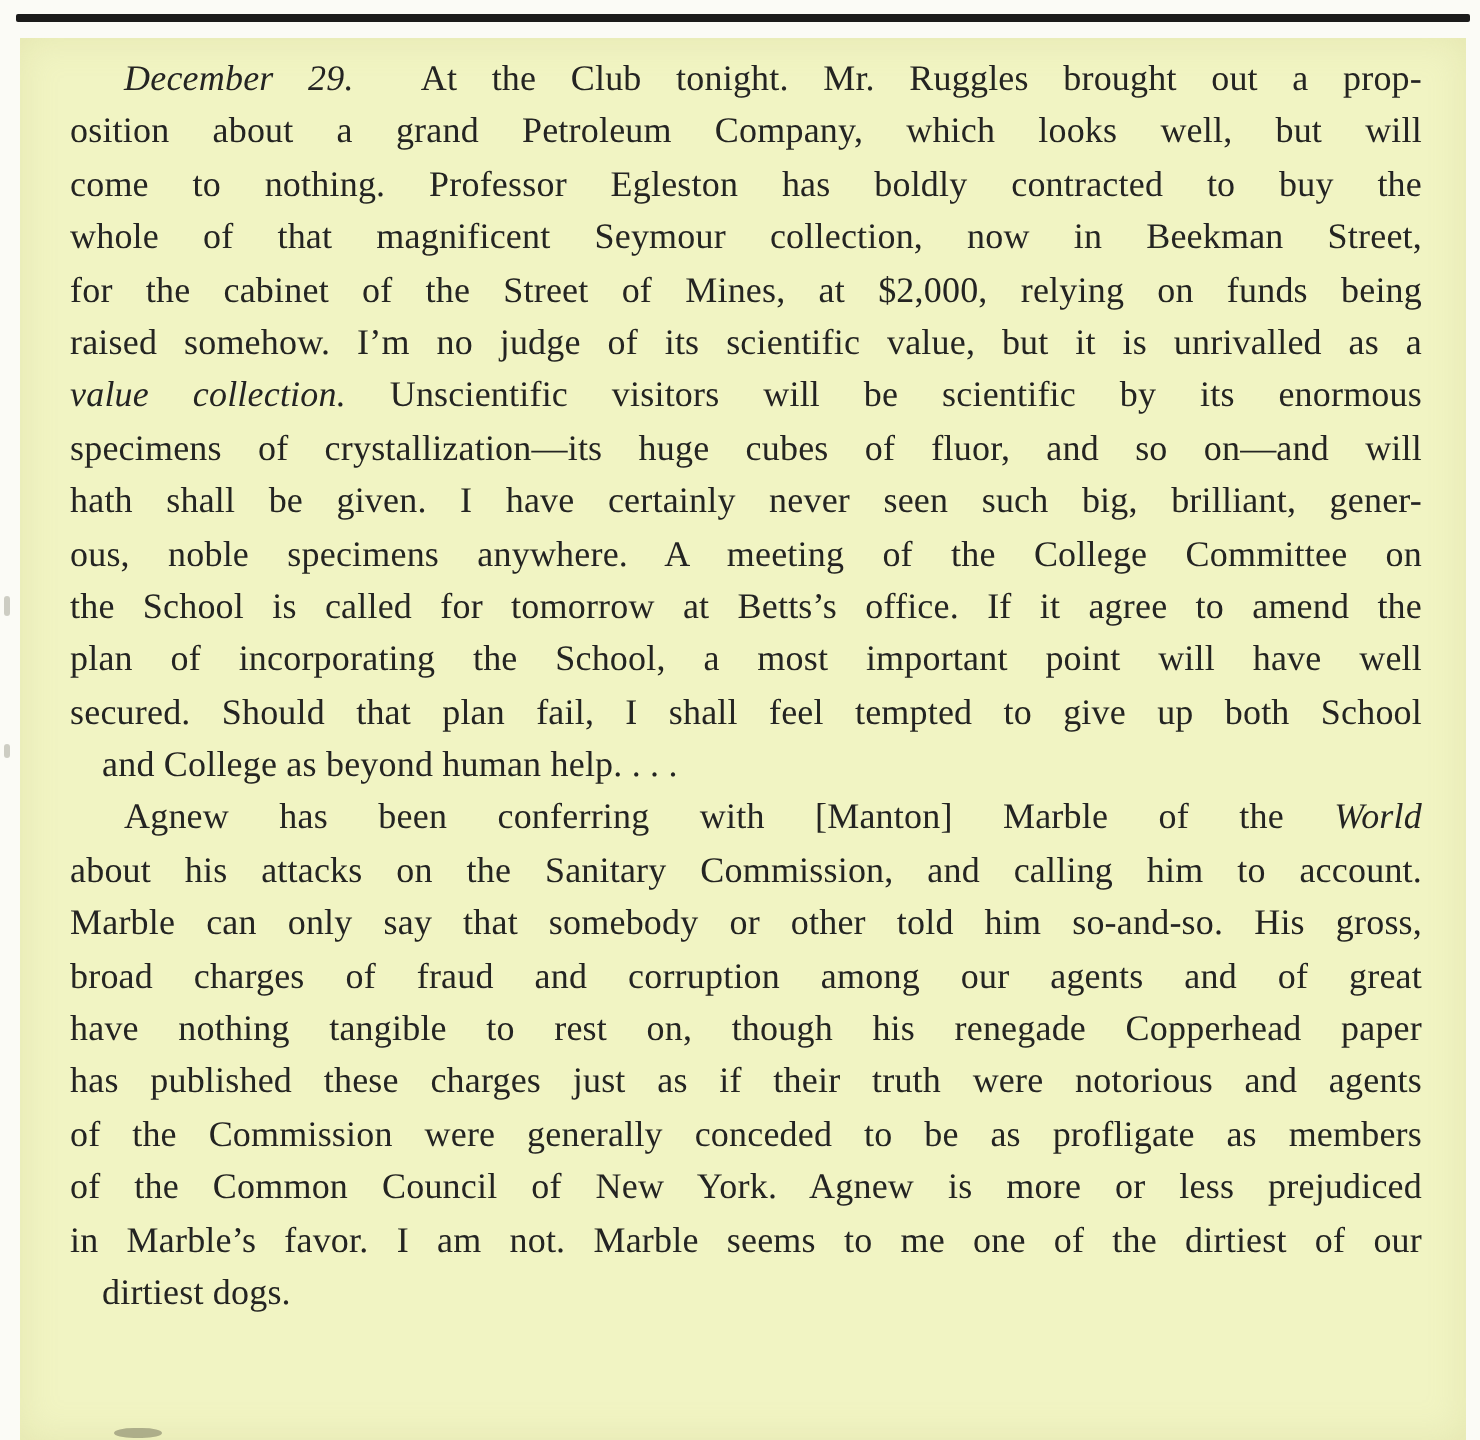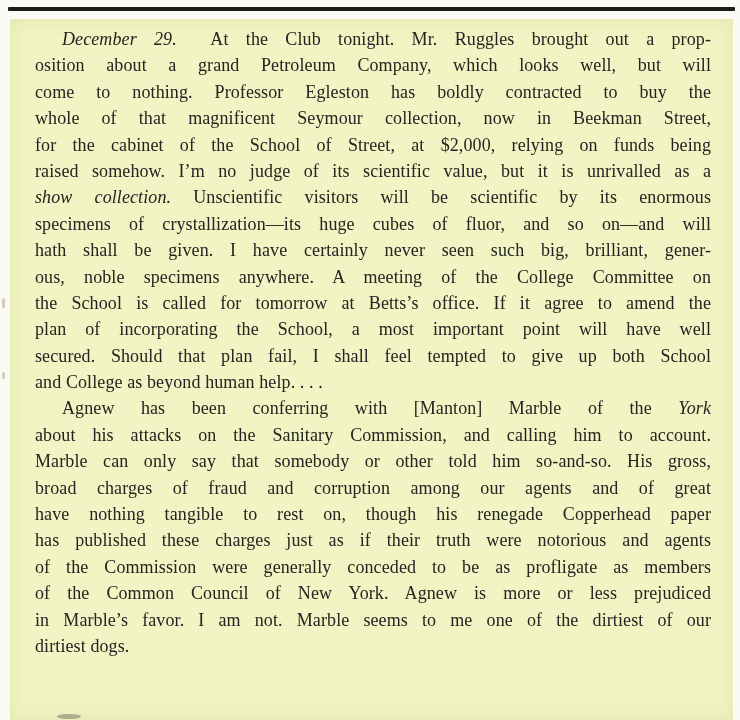--- a/index.html
+++ b/index.html
@@ -49,20 +49,21 @@
     font-size: 18px;
     color: var(--ink);
     text-align: justify;
     text-align-last: justify;
     overflow: hidden;
     white-space: normal;
     letter-spacing: 0.1px;
   }
   .line.nojust {
     text-align-last: left;
+    margin-left: 16px;
   }
   .line.indent {
     text-indent: 27px;
   }
   .it {
     font-style: italic;
   }
   .smudge {
     position: absolute;
     left: 57px;
@@ -91,31 +92,31 @@
 <div class="scan">
   <div class="top-rule"></div>
   <div class="margin-mark m1"></div>
   <div class="margin-mark m2"></div>
   <div class="paper">
     <div class="text-col">
         <div class="line indent"><span class="it">December 29.</span><span>&nbsp; At the Club tonight. Mr. Ruggles brought out a prop-</span></div>
         <div class="line"><span>osition about a grand Petroleum Company, which looks well, but will</span></div>
         <div class="line"><span>come to nothing. Professor Egleston has boldly contracted to buy the</span></div>
         <div class="line"><span>whole of that magnificent Seymour collection, now in Beekman Street,</span></div>
-        <div class="line"><span>for the cabinet of the School of Street, at $2,000, relying on funds being</span></div>
+        <div class="line"><span>for the cabinet of the Street of Mines, at $2,000, relying on funds being</span></div>
         <div class="line"><span>raised somehow. I’m no judge of its scientific value, but it is unrivalled as a</span></div>
-        <div class="line"><span class="it">show collection.</span><span> Unscientific visitors will be scientific by its enormous</span></div>
+        <div class="line"><span class="it">value collection.</span><span> Unscientific visitors will be scientific by its enormous</span></div>
         <div class="line"><span>specimens of crystallization—its huge cubes of fluor, and so on—and will</span></div>
         <div class="line"><span>hath shall be given. I have certainly never seen such big, brilliant, gener-</span></div>
         <div class="line"><span>ous, noble specimens anywhere. A meeting of the College Committee on</span></div>
         <div class="line"><span>the School is called for tomorrow at Betts’s office. If it agree to amend the</span></div>
         <div class="line"><span>plan of incorporating the School, a most important point will have well</span></div>
         <div class="line"><span>secured. Should that plan fail, I shall feel tempted to give up both School</span></div>
         <div class="line nojust"><span>and College as beyond human help. . . .</span></div>
-        <div class="line indent"><span>Agnew has been conferring with [Manton] Marble of the </span><span class="it">York</span></div>
+        <div class="line indent"><span>Agnew has been conferring with [Manton] Marble of the </span><span class="it">World</span></div>
         <div class="line"><span>about his attacks on the Sanitary Commission, and calling him to account.</span></div>
         <div class="line"><span>Marble can only say that somebody or other told him so-and-so. His gross,</span></div>
         <div class="line"><span>broad charges of fraud and corruption among our agents and of great</span></div>
         <div class="line"><span>have nothing tangible to rest on, though his renegade Copperhead paper</span></div>
         <div class="line"><span>has published these charges just as if their truth were notorious and agents</span></div>
         <div class="line"><span>of the Commission were generally conceded to be as profligate as members</span></div>
         <div class="line"><span>of the Common Council of New York. Agnew is more or less prejudiced</span></div>
         <div class="line"><span>in Marble’s favor. I am not. Marble seems to me one of the dirtiest of our</span></div>
         <div class="line nojust"><span>dirtiest dogs.</span></div>
       </div>

